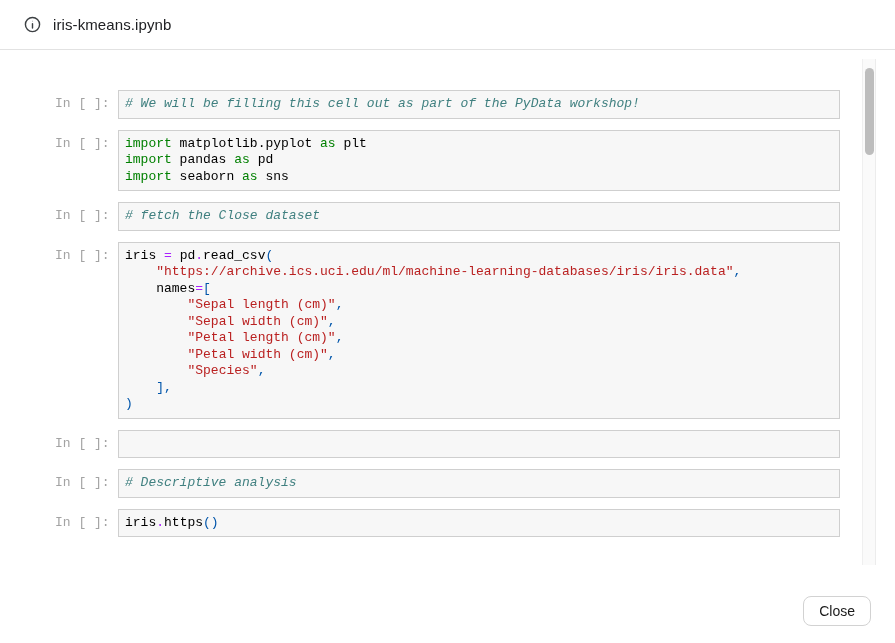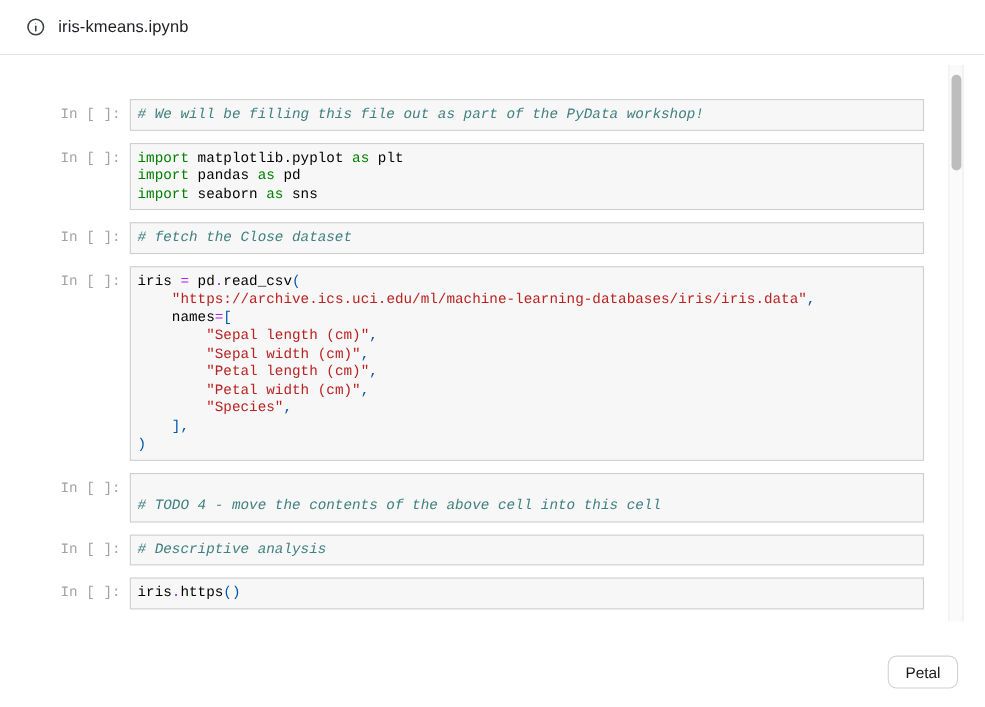--- a/index.html
+++ b/index.html
@@ -149,21 +149,21 @@
       </svg>
     </span>
     <h1 class="modal-title">iris-kmeans.ipynb</h1>
   </header>
 
   <div class="modal-body">
     <div id="cells">
         <div class="cell-row">
           <div class="prompt">In [ ]:</div>
           <div class="input-area">
-            <pre class="code"><div class="code-line"><span class="tok-comment"># We will be filling this file out as part of the PyData workshop!</span></div></pre>
+            <pre class="code"><div class="code-line"><span class="tok-comment"># We will be filling this cell out as part of the PyData workshop!</span></div></pre>
           </div>
         </div>
         <div class="cell-row">
           <div class="prompt">In [ ]:</div>
           <div class="input-area">
             <pre class="code"><div class="code-line"><span class="tok-keyword">import</span><span class="tok-plain"> matplotlib.pyplot </span><span class="tok-keyword">as</span><span class="tok-plain"> plt</span></div><div class="code-line"><span class="tok-keyword">import</span><span class="tok-plain"> pandas </span><span class="tok-keyword">as</span><span class="tok-plain"> pd</span></div><div class="code-line"><span class="tok-keyword">import</span><span class="tok-plain"> seaborn </span><span class="tok-keyword">as</span><span class="tok-plain"> sns</span></div></pre>
           </div>
         </div>
         <div class="cell-row">
           <div class="prompt">In [ ]:</div>
@@ -173,21 +173,21 @@
         </div>
         <div class="cell-row">
           <div class="prompt">In [ ]:</div>
           <div class="input-area">
             <pre class="code"><div class="code-line"><span class="tok-plain">iris </span><span class="tok-operator">=</span><span class="tok-plain"> pd</span><span class="tok-operator">.</span><span class="tok-plain">read_csv</span><span class="tok-punctuation">(</span></div><div class="code-line"><span class="tok-plain">    </span><span class="tok-string">"https://archive.ics.uci.edu/ml/machine-learning-databases/iris/iris.data"</span><span class="tok-punctuation">,</span></div><div class="code-line"><span class="tok-plain">    names</span><span class="tok-operator">=</span><span class="tok-punctuation">[</span></div><div class="code-line"><span class="tok-plain">        </span><span class="tok-string">"Sepal length (cm)"</span><span class="tok-punctuation">,</span></div><div class="code-line"><span class="tok-plain">        </span><span class="tok-string">"Sepal width (cm)"</span><span class="tok-punctuation">,</span></div><div class="code-line"><span class="tok-plain">        </span><span class="tok-string">"Petal length (cm)"</span><span class="tok-punctuation">,</span></div><div class="code-line"><span class="tok-plain">        </span><span class="tok-string">"Petal width (cm)"</span><span class="tok-punctuation">,</span></div><div class="code-line"><span class="tok-plain">        </span><span class="tok-string">"Species"</span><span class="tok-punctuation">,</span></div><div class="code-line"><span class="tok-plain">    </span><span class="tok-punctuation">],</span></div><div class="code-line"><span class="tok-punctuation">)</span></div></pre>
           </div>
         </div>
         <div class="cell-row">
           <div class="prompt">In [ ]:</div>
           <div class="input-area">
-            <pre class="code"><div class="code-line">&nbsp;</div><div class="code-line"><span class="tok-comment"># TODO 4 - move the contents of the above cell into this cell</span></div></pre>
+            <pre class="code"><div class="code-line">&nbsp;</div></pre>
           </div>
         </div>
         <div class="cell-row">
           <div class="prompt">In [ ]:</div>
           <div class="input-area">
             <pre class="code"><div class="code-line"><span class="tok-comment"># Descriptive analysis</span></div></pre>
           </div>
         </div>
         <div class="cell-row">
           <div class="prompt">In [ ]:</div>
@@ -195,16 +195,16 @@
             <pre class="code"><div class="code-line"><span class="tok-plain">iris</span><span class="tok-operator">.</span><span class="tok-plain">https</span><span class="tok-punctuation">()</span></div></pre>
           </div>
         </div>
       </div>
     <div class="scrollbar-track">
       <div class="scrollbar-thumb"></div>
     </div>
   </div>
 
   <footer class="modal-footer">
-    <button class="close-button">Petal</button>
+    <button class="close-button">Close</button>
   </footer>
 
 </div>
 
 </body></html>

